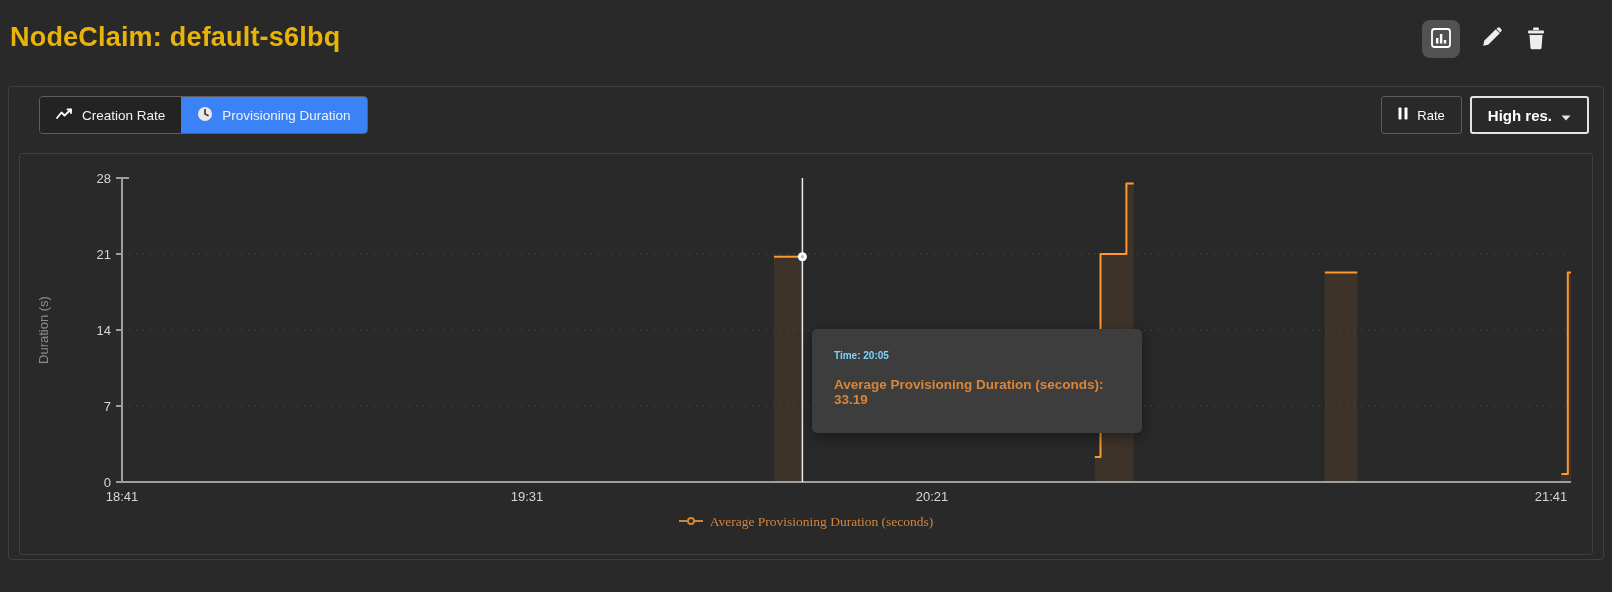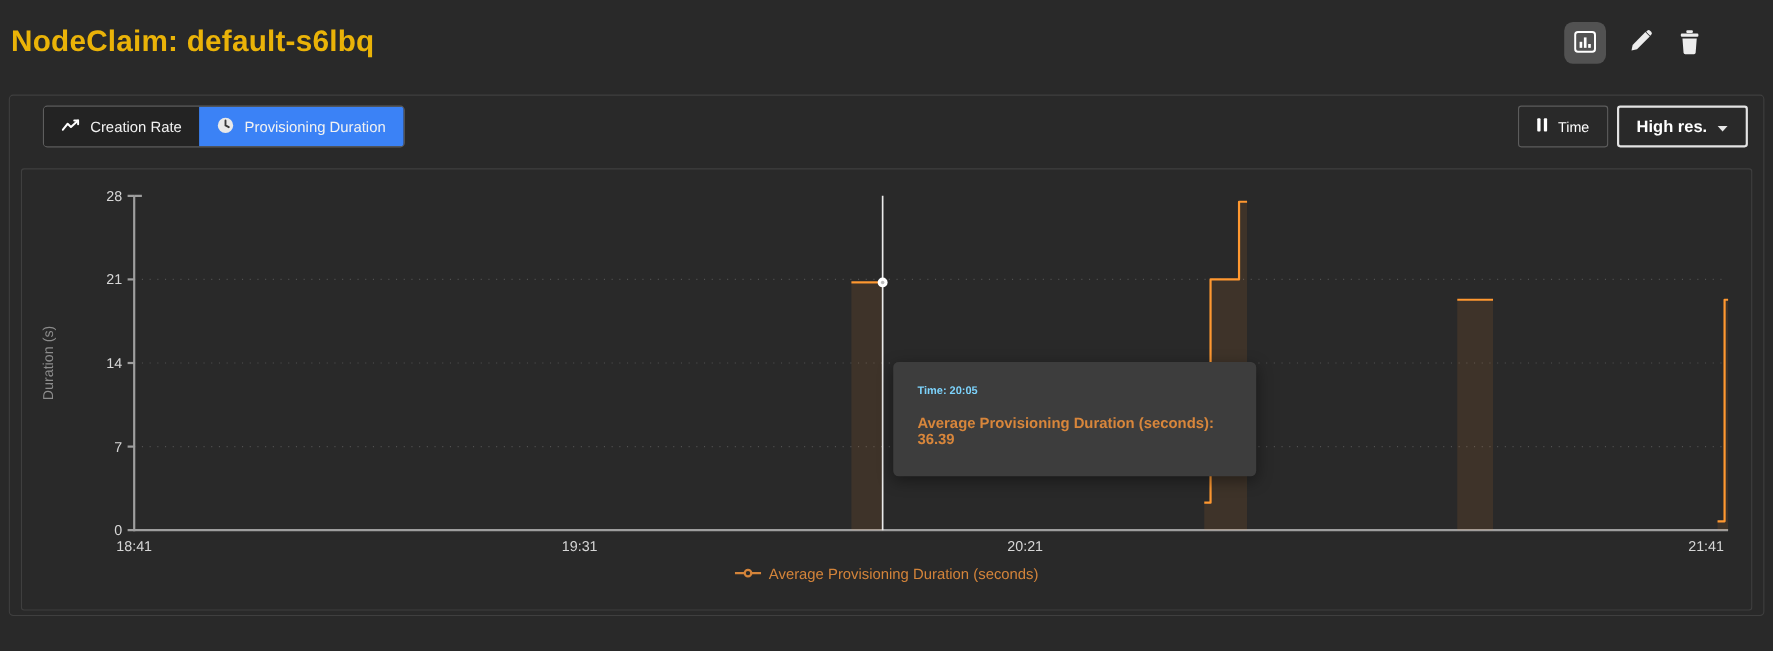--- a/index.html
+++ b/index.html
@@ -77,21 +77,21 @@
     background: #3d3d3d; border-radius: 5px;
     box-shadow: 0 4px 14px rgba(0,0,0,0.4);
     padding: 21px 22px;
   }
   .tt-time { color: #7dd3fc; font-size: 10px; font-weight: 700; margin-bottom: 16px; }
   .tt-series { color: #d8863b; font-size: 13.5px; font-weight: 600; }
 
   .legend {
     position: absolute; left: 0; right: 0; top: 360px;
     display: flex; justify-content: center; align-items: center; gap: 7px;
-    color: #d4843a; font-size: 13.5px; font-weight: 500; cursor: pointer;
+    color: #d4843a; font-size: 13.5px; font-weight: 500; cursor: pointer; font-family: Liberation Serif, serif;
   }
 </style>
 </head>
 <body>
 
 <div class="page">
 
   <div class="header">
     <div class="page-title">NodeClaim: default-s6lbq</div>
     <div class="header-actions">
@@ -150,21 +150,21 @@
       </div>
 
       <div class="toolbar-right">
         <button class="btn btn-pause">
           <span>
             <svg width="10" height="13" viewBox="0 0 10 13">
               <rect x="0.5" y="0.5" width="3" height="12" rx="0.8" fill="#ffffff"></rect>
               <rect x="6.5" y="0.5" width="3" height="12" rx="0.8" fill="#ffffff"></rect>
             </svg>
           </span>
-          <span>Time</span>
+          <span>Rate</span>
         </button>
         <button class="btn btn-res">
           <span>High res.</span>
           <span>
             <svg width="10" height="6" viewBox="0 0 10 6">
                 <path d="M0.5 0.5 L5 5.5 L9.5 0.5 Z" fill="#e6e6e6"></path>
               </svg>
           </span>
         </button>
       </div>
@@ -201,21 +201,21 @@
           <path d="M1304.8 118.5 L1337.3 118.5" fill="none" stroke="#ff9830" stroke-width="2" stroke-linejoin="round"></path>
           <path d="M1541.4 319.9 L1547.8 319.9 L1547.8 118.5 L1551.0 118.5 L 1551.0 328 L 1541.4 328 Z" fill="#ff9830" fill-opacity="0.1" stroke="none"></path>
           <path d="M1541.4 319.9 L1547.8 319.9 L1547.8 118.5 L1551.0 118.5" fill="none" stroke="#ff9830" stroke-width="2" stroke-linejoin="round"></path>
           <line x1="782.4" y1="24" x2="782.4" y2="328" stroke="#ebebeb" stroke-width="1.5"></line>
           <circle cx="782.4" cy="102.71428571428572" r="4.5" fill="#ffffff"></circle>
           <circle cx="782.4" cy="102.71428571428572" r="1.6" fill="#bdbdbd"></circle>
         </svg>
 
       <div class="tooltip">
         <div class="tt-time">Time: 20:05</div>
-        <div class="tt-series">Average Provisioning Duration (seconds): 36.39</div>
+        <div class="tt-series">Average Provisioning Duration (seconds): 33.19</div>
       </div>
 
       <div class="legend">
         <span>
           <svg width="24" height="10" viewBox="0 0 24 10">
             <line x1="0" y1="5" x2="24" y2="5" stroke="#d4843a" stroke-width="2"></line>
             <circle cx="12" cy="5" r="3" fill="#292929" stroke="#d4843a" stroke-width="2"></circle>
           </svg>
         </span>
         <span>Average Provisioning Duration (seconds)</span>

